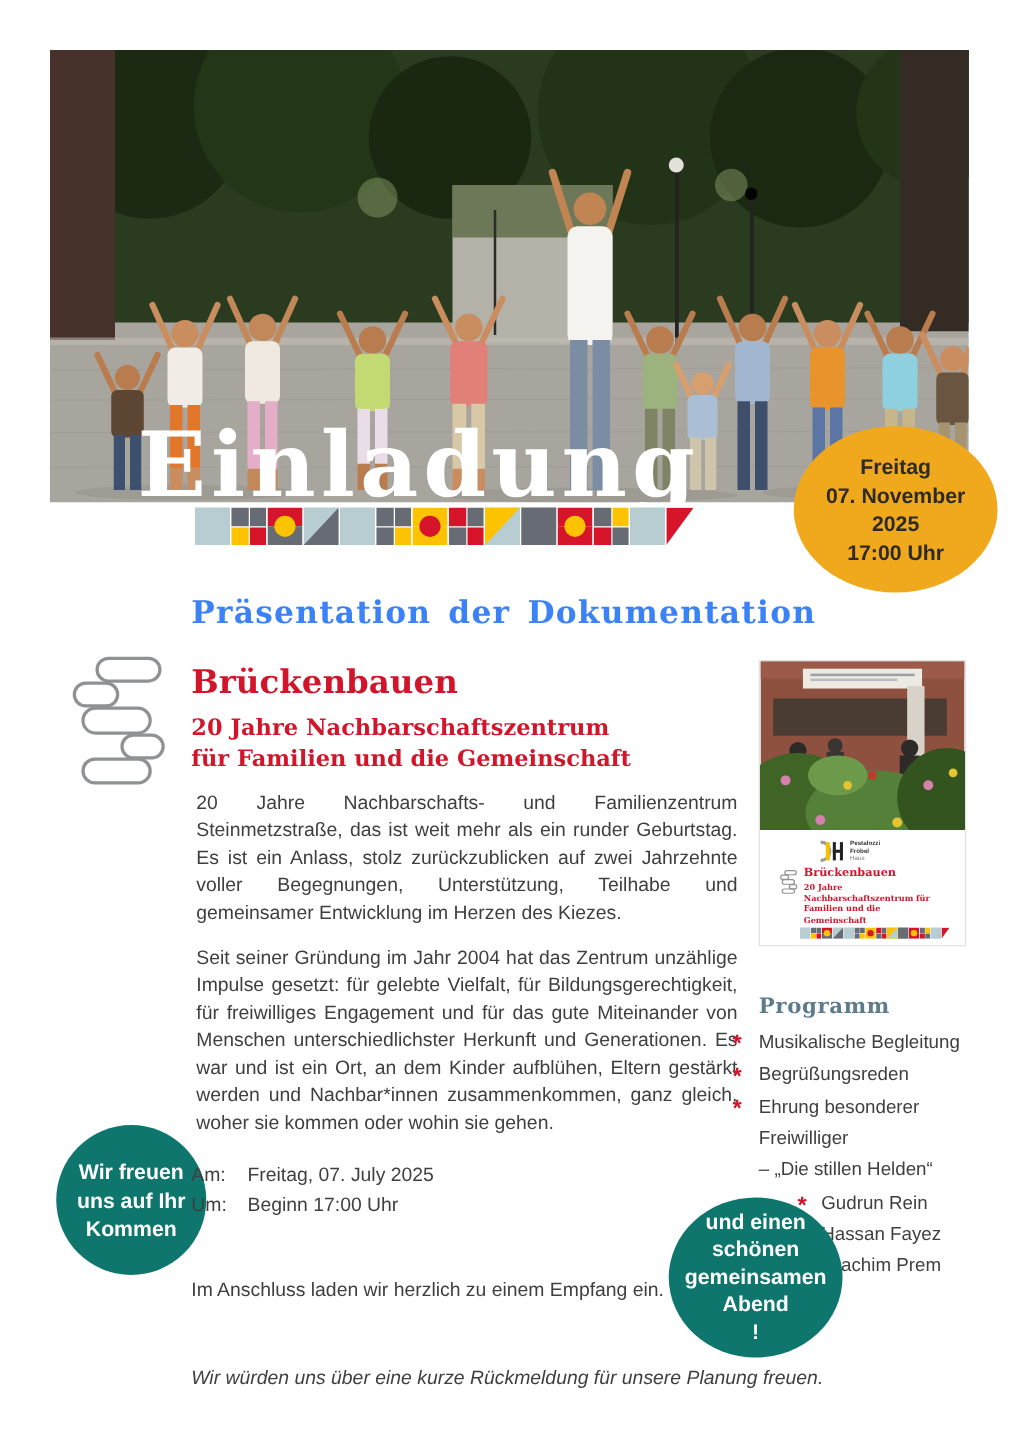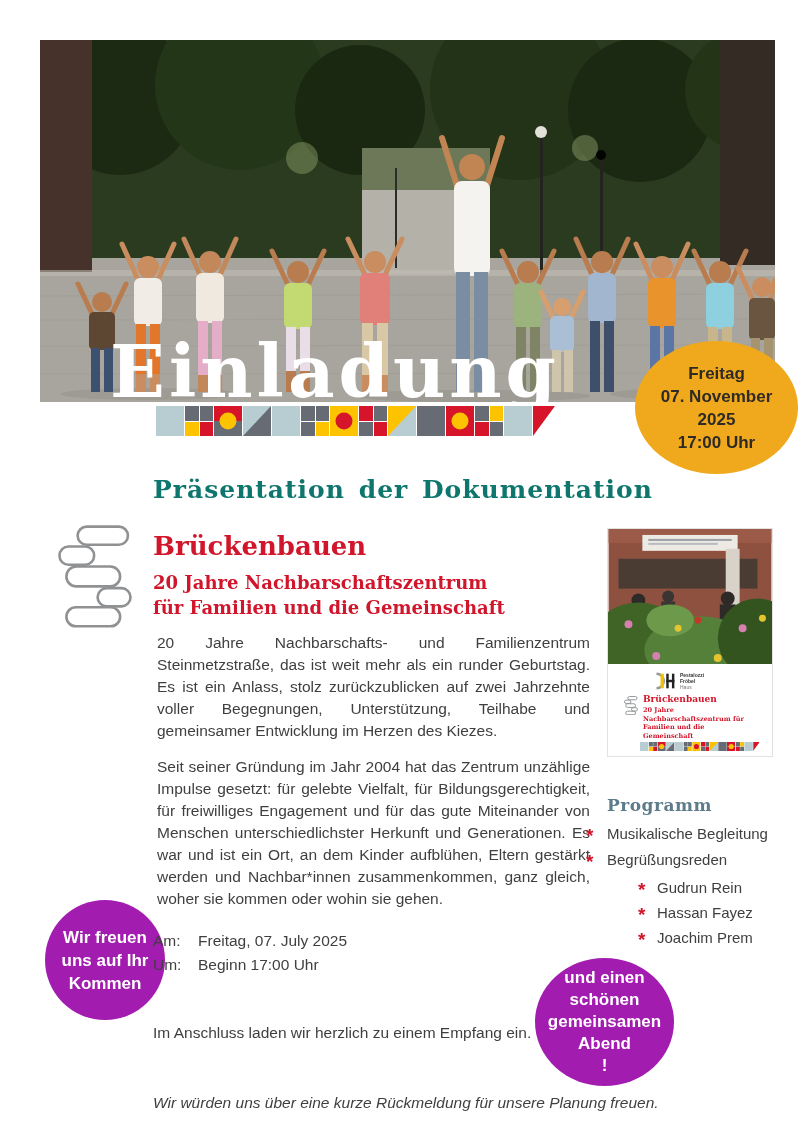--- a/index.html
+++ b/index.html
@@ -28,21 +28,21 @@
   .tile .half{position:absolute;left:0;width:100%;height:50%;}
   .tile .half.top{top:0;} .tile .half.bot{bottom:0;}
   .tile .dot{position:absolute;left:50%;top:50%;width:17px;height:17px;border-radius:50%;
       transform:translate(-50%,-50%);}
   .tile .triangle{position:absolute;inset:0;clip-path:polygon(100% 0,100% 100%,0 100%);}
   .tile.endpiece{width:22px;clip-path:polygon(0 0,100% 0,0 100%);}
   i{font-style:normal;}
 
   
   .kicker{position:absolute;left:153px;top:475px;font-family:"DejaVu Serif",serif;font-weight:700;
-      font-size:25px;color:#0f766e;letter-spacing:1px;word-spacing:4px;}
+      font-size:25px;color:#3b82f6;letter-spacing:1px;word-spacing:4px;}
   .pill-logo{position:absolute;left:56px;top:524px;}
   .main-title{position:absolute;left:153px;top:531px;font-family:"DejaVu Serif",serif;font-weight:700;
       font-size:26px;color:#d1162b;}
   .subtitle{position:absolute;left:153px;top:570px;font-family:"DejaVu Serif",serif;font-weight:700;
       font-size:18px;line-height:25px;color:#d1162b;}
 
   
   .body-col{position:absolute;left:153px;top:632px;width:437px;}
   .body-col p{margin:0 0 14px 4px;font-size:15.5px;line-height:22px;text-align:justify;color:#3f3f3f;}
 
@@ -68,21 +68,21 @@
   .prog-item{display:flex;font-size:15px;line-height:25px;}
   .star{flex:0 0 21px;color:#d1162b;font-weight:700;text-align:left;}
   .star::before{content:"*";font-size:19px;position:relative;top:2px;}
   .prog-lines span{display:block;}
   .prog-line2:empty{display:none;}
   .honorees{margin-left:52px;margin-top:3px;}
   .honoree{display:flex;font-size:15px;line-height:24px;}
   .honoree .star{flex:0 0 19px;}
 
   
-  .badge{border-radius:50%;background:#a21caf;color:#fff;display:flex;flex-direction:column;
+  .badge{border-radius:50%;background:#0f766e;color:#fff;display:flex;flex-direction:column;
       align-items:center;justify-content:center;text-align:center;}
   .badge span{display:block;font-weight:700;font-size:17px;line-height:23px;white-space:nowrap;}
   .badge-left{position:absolute;left:45px;top:900px;width:120px;height:120px;z-index:1;}
   .badge-right{position:absolute;left:535px;top:958px;width:139px;height:128px;z-index:1;}
   .badge-right span{line-height:22px;}
 
   
   .event{position:absolute;left:153px;top:929px;z-index:2;}
   .event-row{display:flex;font-size:15.5px;line-height:24px;}
   .event-label{flex:0 0 45px;}
@@ -429,20 +429,27 @@
 
         </span>
       </div>
         <div class="prog-item">
         <span class="star"></span>
         <span class="prog-lines">
           <span class="prog-line1">Begrüßungsreden</span>
 
         </span>
       </div>
+        <div class="prog-item">
+        <span class="star"></span>
+        <span class="prog-lines">
+          <span class="prog-line1">Ehrung besonderer Freiwilliger</span>
+          <span class="prog-line2">– „Die stillen Helden“</span>
+        </span>
+      </div>
       </div>
     <div class="honorees">
         <div class="honoree">
         <span class="star"></span>
         <span>Gudrun Rein</span>
       </div>
         <div class="honoree">
         <span class="star"></span>
         <span>Hassan Fayez</span>
       </div>

